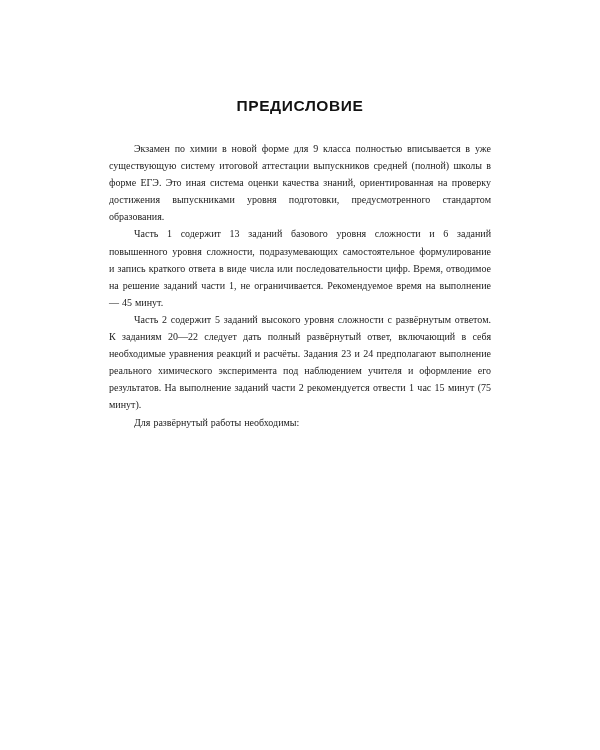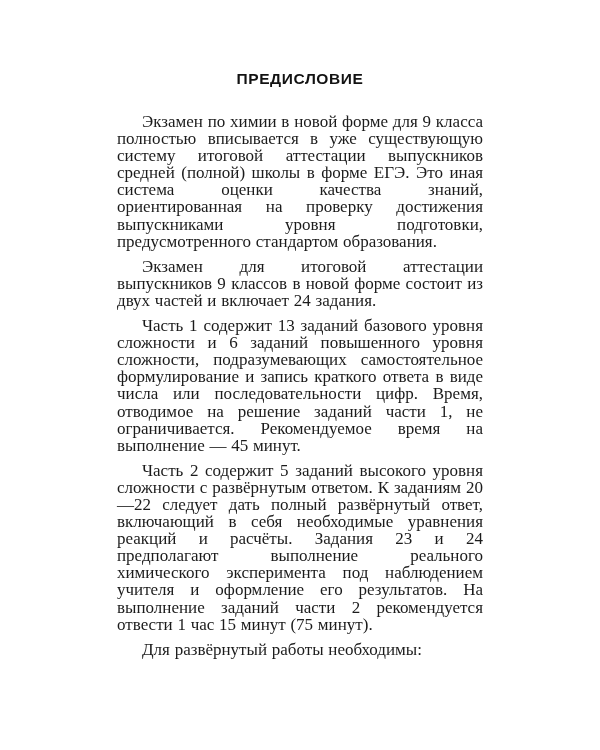--- a/index.html
+++ b/index.html
@@ -13,50 +13,49 @@
     height: 750px;
     margin: 0 auto;
     background: #ffffff;
     overflow: hidden;
     box-sizing: border-box;
     font-family: "Liberation Serif", serif;
   }
   .content {
     width: 382px;
     margin: 0 auto;
-    padding-top: 70px;
+    padding-top: 97px;
   }
   .page-title {
     font-family: "Liberation Sans", sans-serif;
     font-weight: bold;
     font-size: 15.5px;
     letter-spacing: 0.6px;
     text-align: center;
     color: #121212;
     margin: 0 0 25px 0;
   }
   .body-text p {
-    margin: 8px;
-    font-size: 17px;
+    margin: 0;
+    font-size: 10px;
     line-height: 17.1px;
     text-align: justify;
     text-indent: 25px;
     color: #1b1b1b;
     hyphens: auto;
     -webkit-hyphens: auto;
     word-spacing: 0.5px;
   }
 </style>
 </head>
 <body>
 
 <div class="book-page">
   <div class="content">
     <h1 class="page-title">ПРЕДИСЛОВИЕ</h1>
     <div class="body-text">
       <p lang="ru">Экзамен по химии в новой форме для 9 класса полностью вписывается в уже существующую систему итоговой аттестации выпускников средней (полной) школы в форме ЕГЭ. Это иная система оценки качества знаний, ориентированная на проверку достижения выпускниками уровня подготовки, предусмотренного стандартом образования.</p>
-      <p lang="ru">Экзамен для итоговой аттестации выпускников 9 классов в новой форме состоит из двух частей и включает 24 задания.</p>
       <p lang="ru">Часть 1 содержит 13 заданий базового уровня сложности и 6 заданий повышенного уровня сложности, подразумевающих самостоятельное формулирование и запись краткого ответа в виде числа или последовательности цифр. Время, отводимое на решение заданий части 1, не ограничивается. Рекомендуемое время на выполнение — 45 минут.</p>
       <p lang="ru">Часть 2 содержит 5 заданий высокого уровня сложности с развёрнутым ответом. К заданиям 20—22 следует дать полный развёрнутый ответ, включающий в себя необходимые уравнения реакций и расчёты. Задания 23 и 24 предполагают выполнение реального химического эксперимента под наблюдением учителя и оформление его результатов. На выполнение заданий части 2 рекомендуется отвести 1 час 15 минут (75 минут).</p>
       <p lang="ru">Для развёрнутый работы необходимы:</p>
     </div>
   </div>
 </div>
 
 </body></html>

